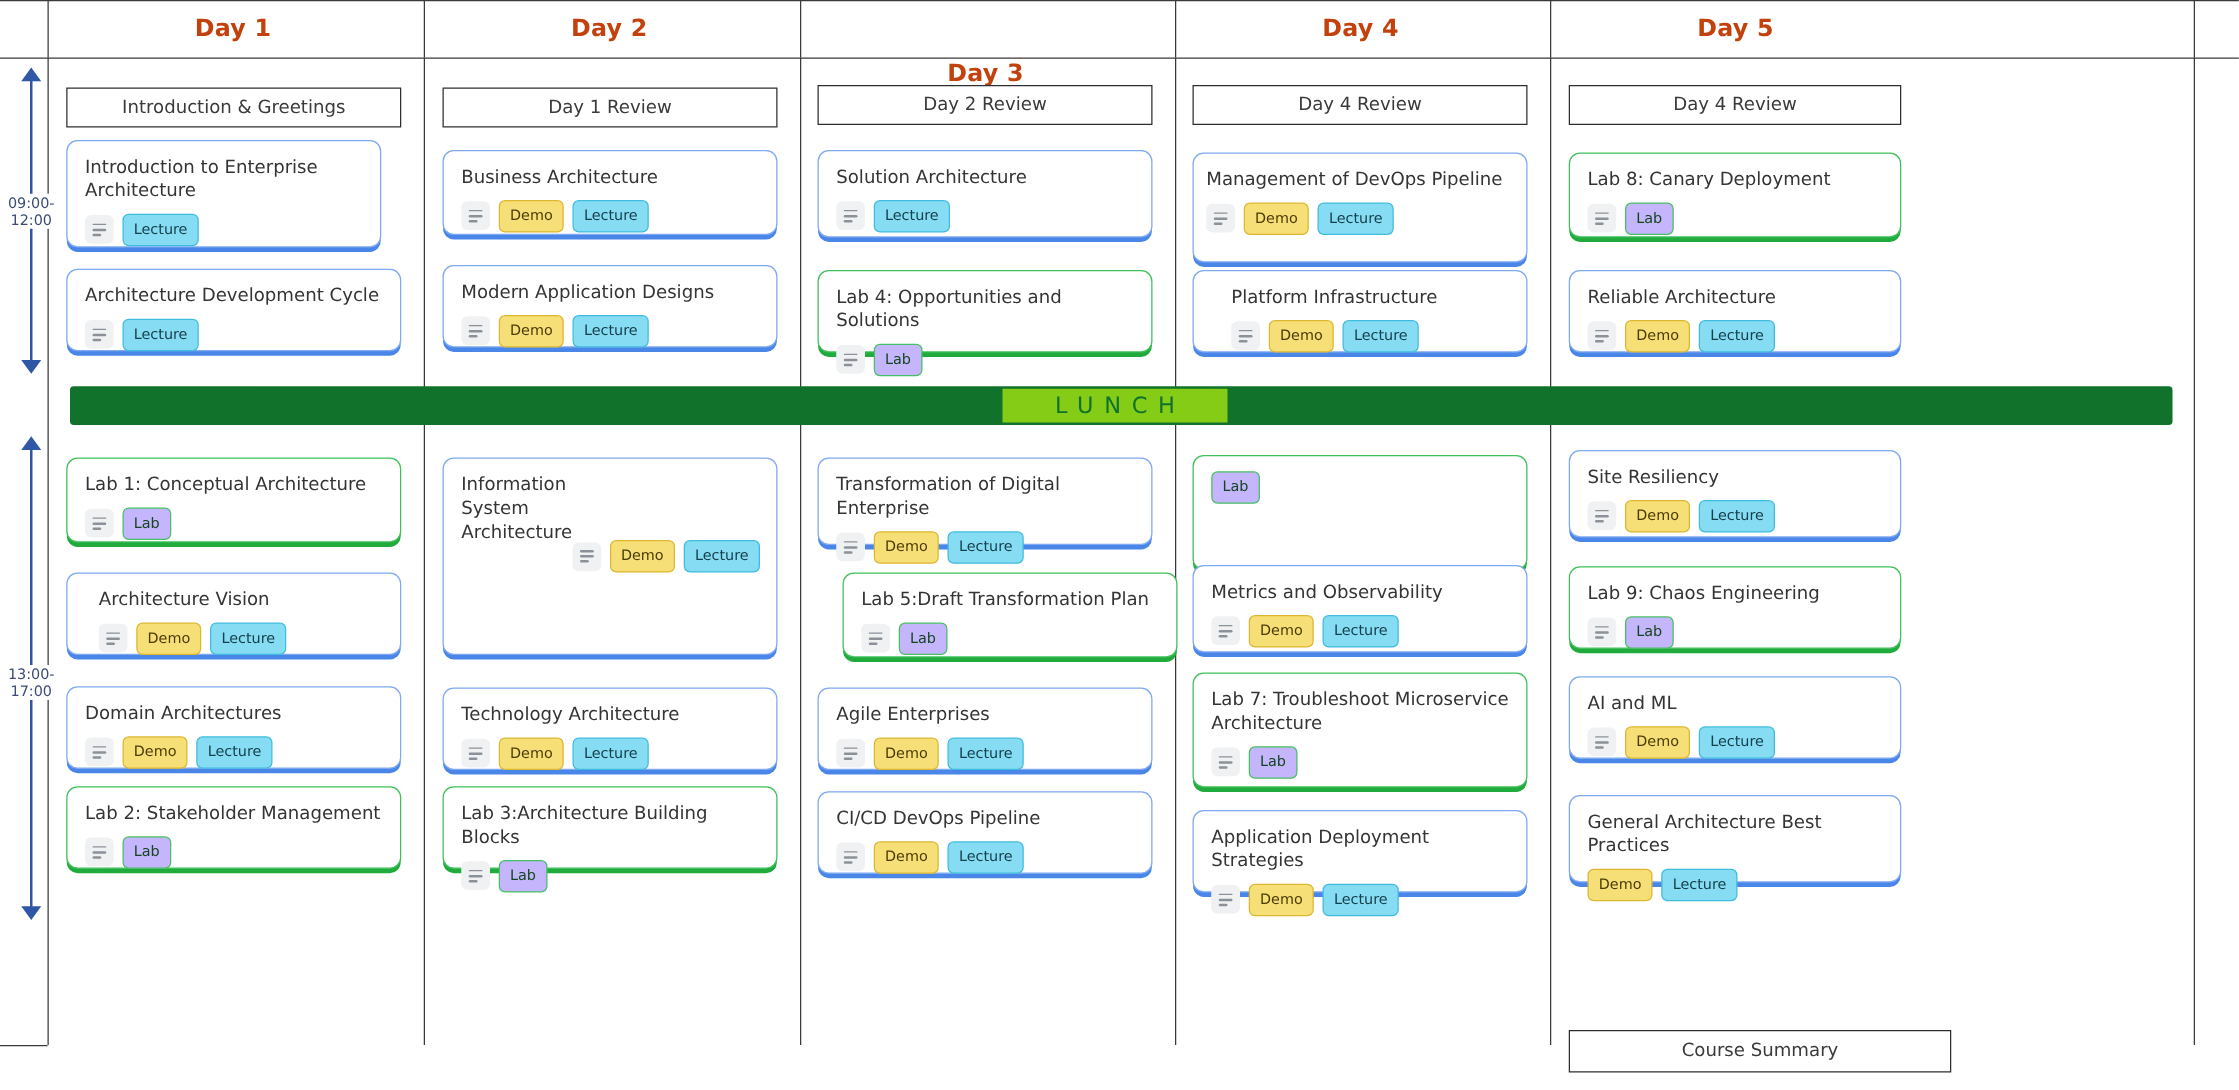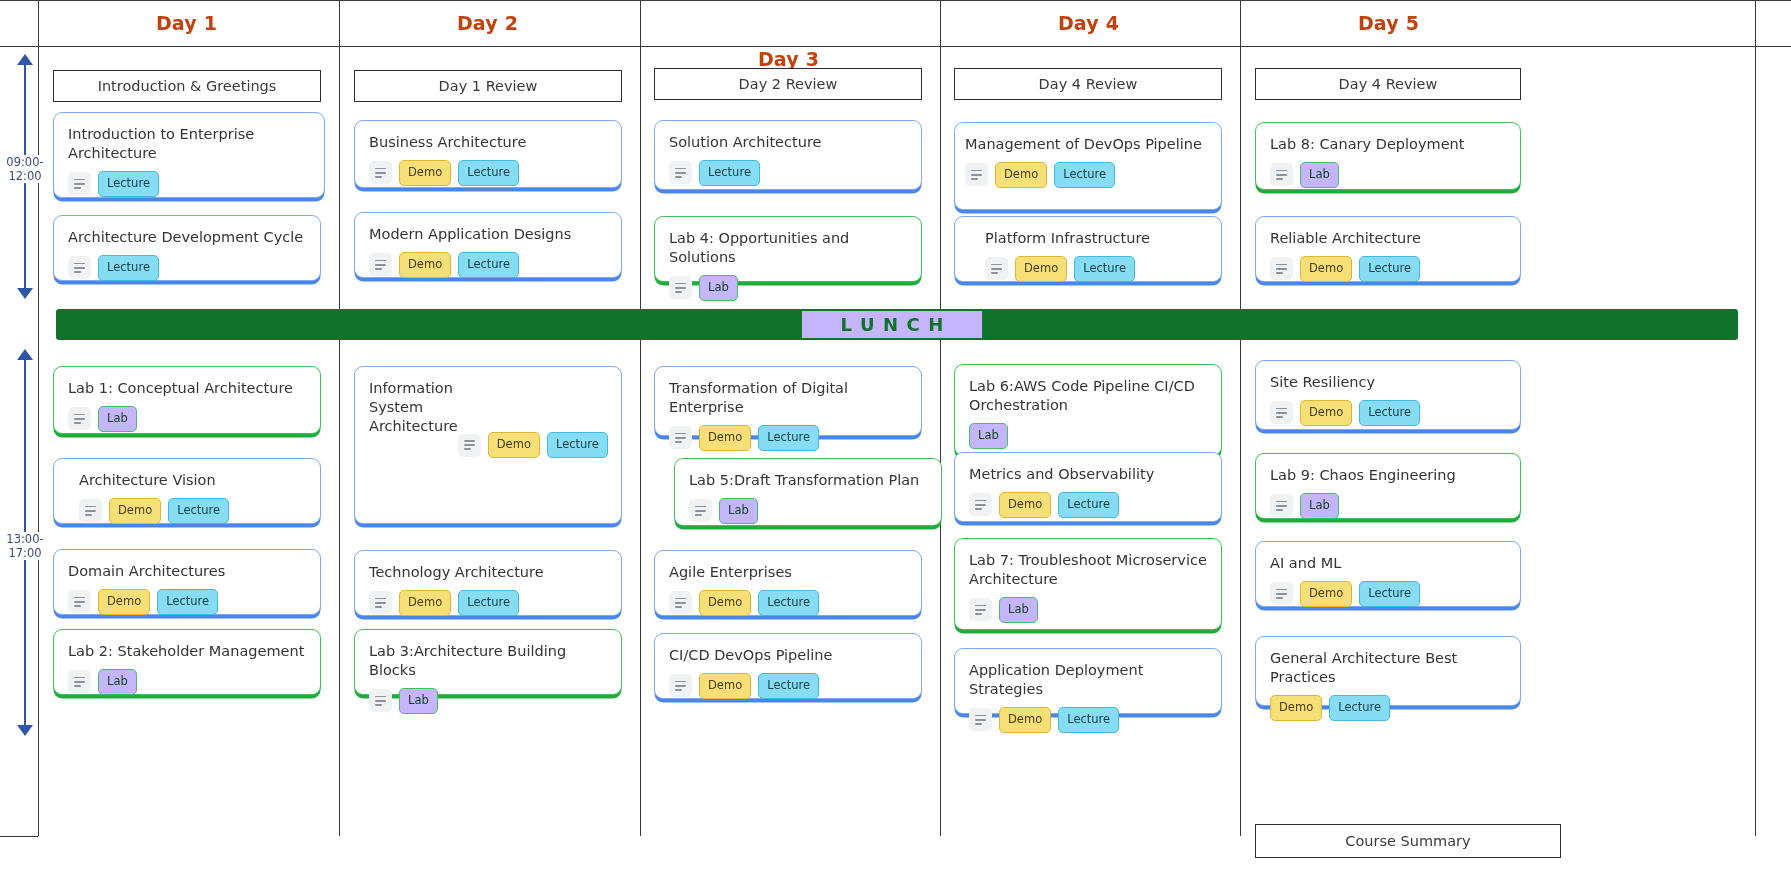--- a/index.html
+++ b/index.html
@@ -44,24 +44,24 @@
     display:flex;align-items:center;justify-content:center;
     font-size:14.5px;color:#3a3a3a;
     box-sizing:border-box;
   }
 
   
   .lunchband{
     position:absolute;background:#11732b;border-radius:3px;
   }
   .lunchtext{
-    position:absolute;background:#c4b5fd;color:#11732b;
+    position:absolute;background:#84cc16;color:#11732b;
     font-size:18px;letter-spacing:8.5px;text-indent:8.5px;
     display:flex;align-items:center;justify-content:center;
-    font-weight:700;
+    font-weight:400;
   }
 
   
   .card{
     position:absolute;box-sizing:border-box;
     background:#ffffff;border-radius:9px;
     padding:12px 14px 8px 14px;
   }
   .card.blue{border:1.6px solid #7fa9f0;box-shadow:0 4px 0 -0.5px #4a86e8;}
   .card.green{border:1.6px solid #3fc05a;box-shadow:0 4px 0 -0.5px #21ab3d;}
@@ -144,21 +144,21 @@
 
   <div id="reviews">
       <div class="plainbox" style="left: 53px; top: 70px; width: 268px; height: 32px;">Introduction &amp; Greetings</div>
       <div class="plainbox" style="left: 354px; top: 70px; width: 268px; height: 32px;">Day 1 Review</div>
       <div class="plainbox" style="left: 654px; top: 68px; width: 268px; height: 32px;">Day 2 Review</div>
       <div class="plainbox" style="left: 954px; top: 68px; width: 268px; height: 32px;">Day 4 Review</div>
       <div class="plainbox" style="left: 1255px; top: 68px; width: 266px; height: 32px;">Day 4 Review</div>
     </div>
 
   <div id="cards">
-      <div class="card blue" style="left: 53px; top: 112px; width: 272px; height: 86px;">
+      <div class="card blue" style="left: 53px; top: 112px; width: 252px; height: 86px;">
         <div class="ctitle">Introduction to Enterprise Architecture</div>
         <div class="crow">
           <div class="docicon">
             <i></i>
             <i></i>
             <i></i>
           </div>
           <span class="badge lecture">Lecture</span>
         </div>
       </div>
@@ -365,21 +365,20 @@
           <div class="docicon">
             <i></i>
             <i></i>
             <i></i>
           </div>
           <span class="badge demo">Demo</span>
           <span class="badge lecture">Lecture</span>
         </div>
       </div>
       <div class="card green" style="left: 954px; top: 364px; width: 268px; height: 92px;">
-        <div class="ctitle">Lab 6:AWS Code Pipeline CI/CD Orchestration</div>
         <div class="crow">
           <span class="badge lab">Lab</span>
         </div>
       </div>
       <div class="card blue" style="left: 954px; top: 452px; width: 268px; height: 70px;">
         <div class="ctitle">Metrics and Observability</div>
         <div class="crow">
           <div class="docicon">
             <i></i>
             <i></i>

